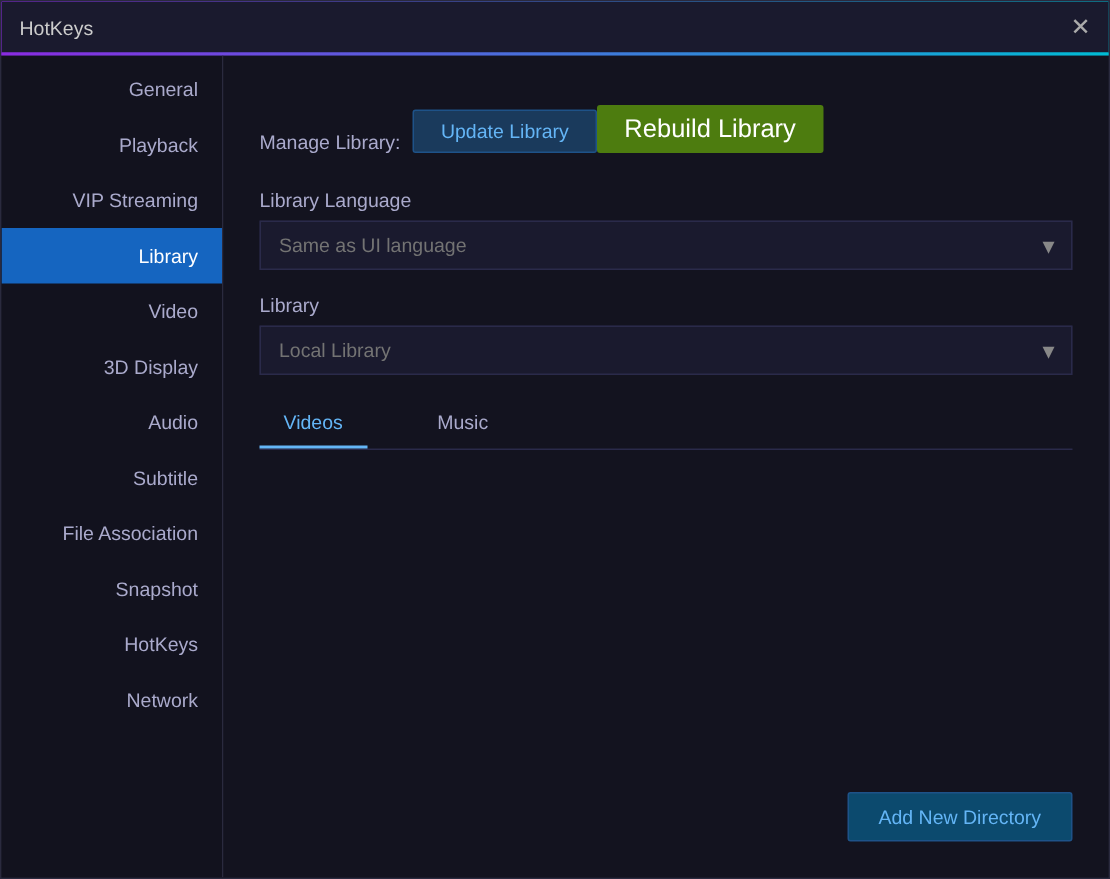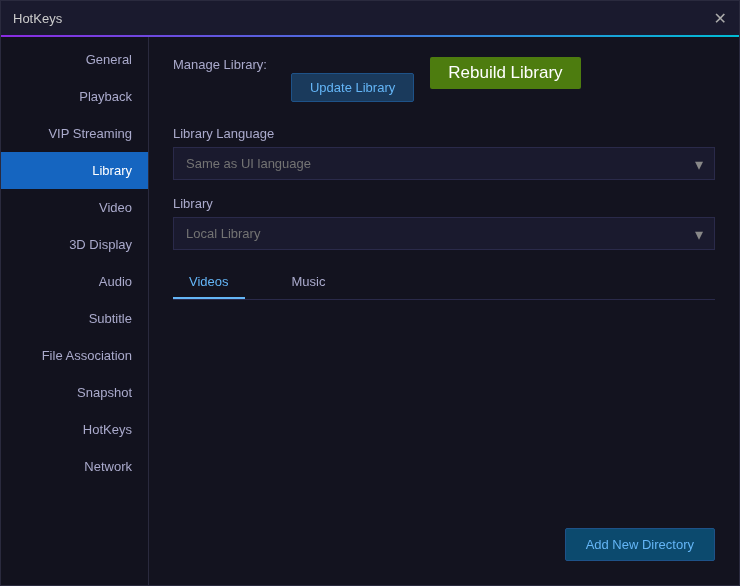--- a/index.html
+++ b/index.html
@@ -69,23 +69,23 @@
     }
     .main {
       flex: 1;
       background: #13131f;
       padding: 20px 24px;
       display: flex;
       flex-direction: column;
     }
     .manage-library-row {
       display: flex;
-      align-items: flex-start;
+      align-items: flex-end;
       margin-bottom: 24px;
-      gap: 16px;
+      gap: 0;
     }
     .manage-library-label {
       color: #aaaacc;
       font-size: 13px;
       margin-right: 8px;
     }
     .btn-update {
       background: #1a3a5c;
       color: #64b5f6;
       border: 1px solid #1e5288;

